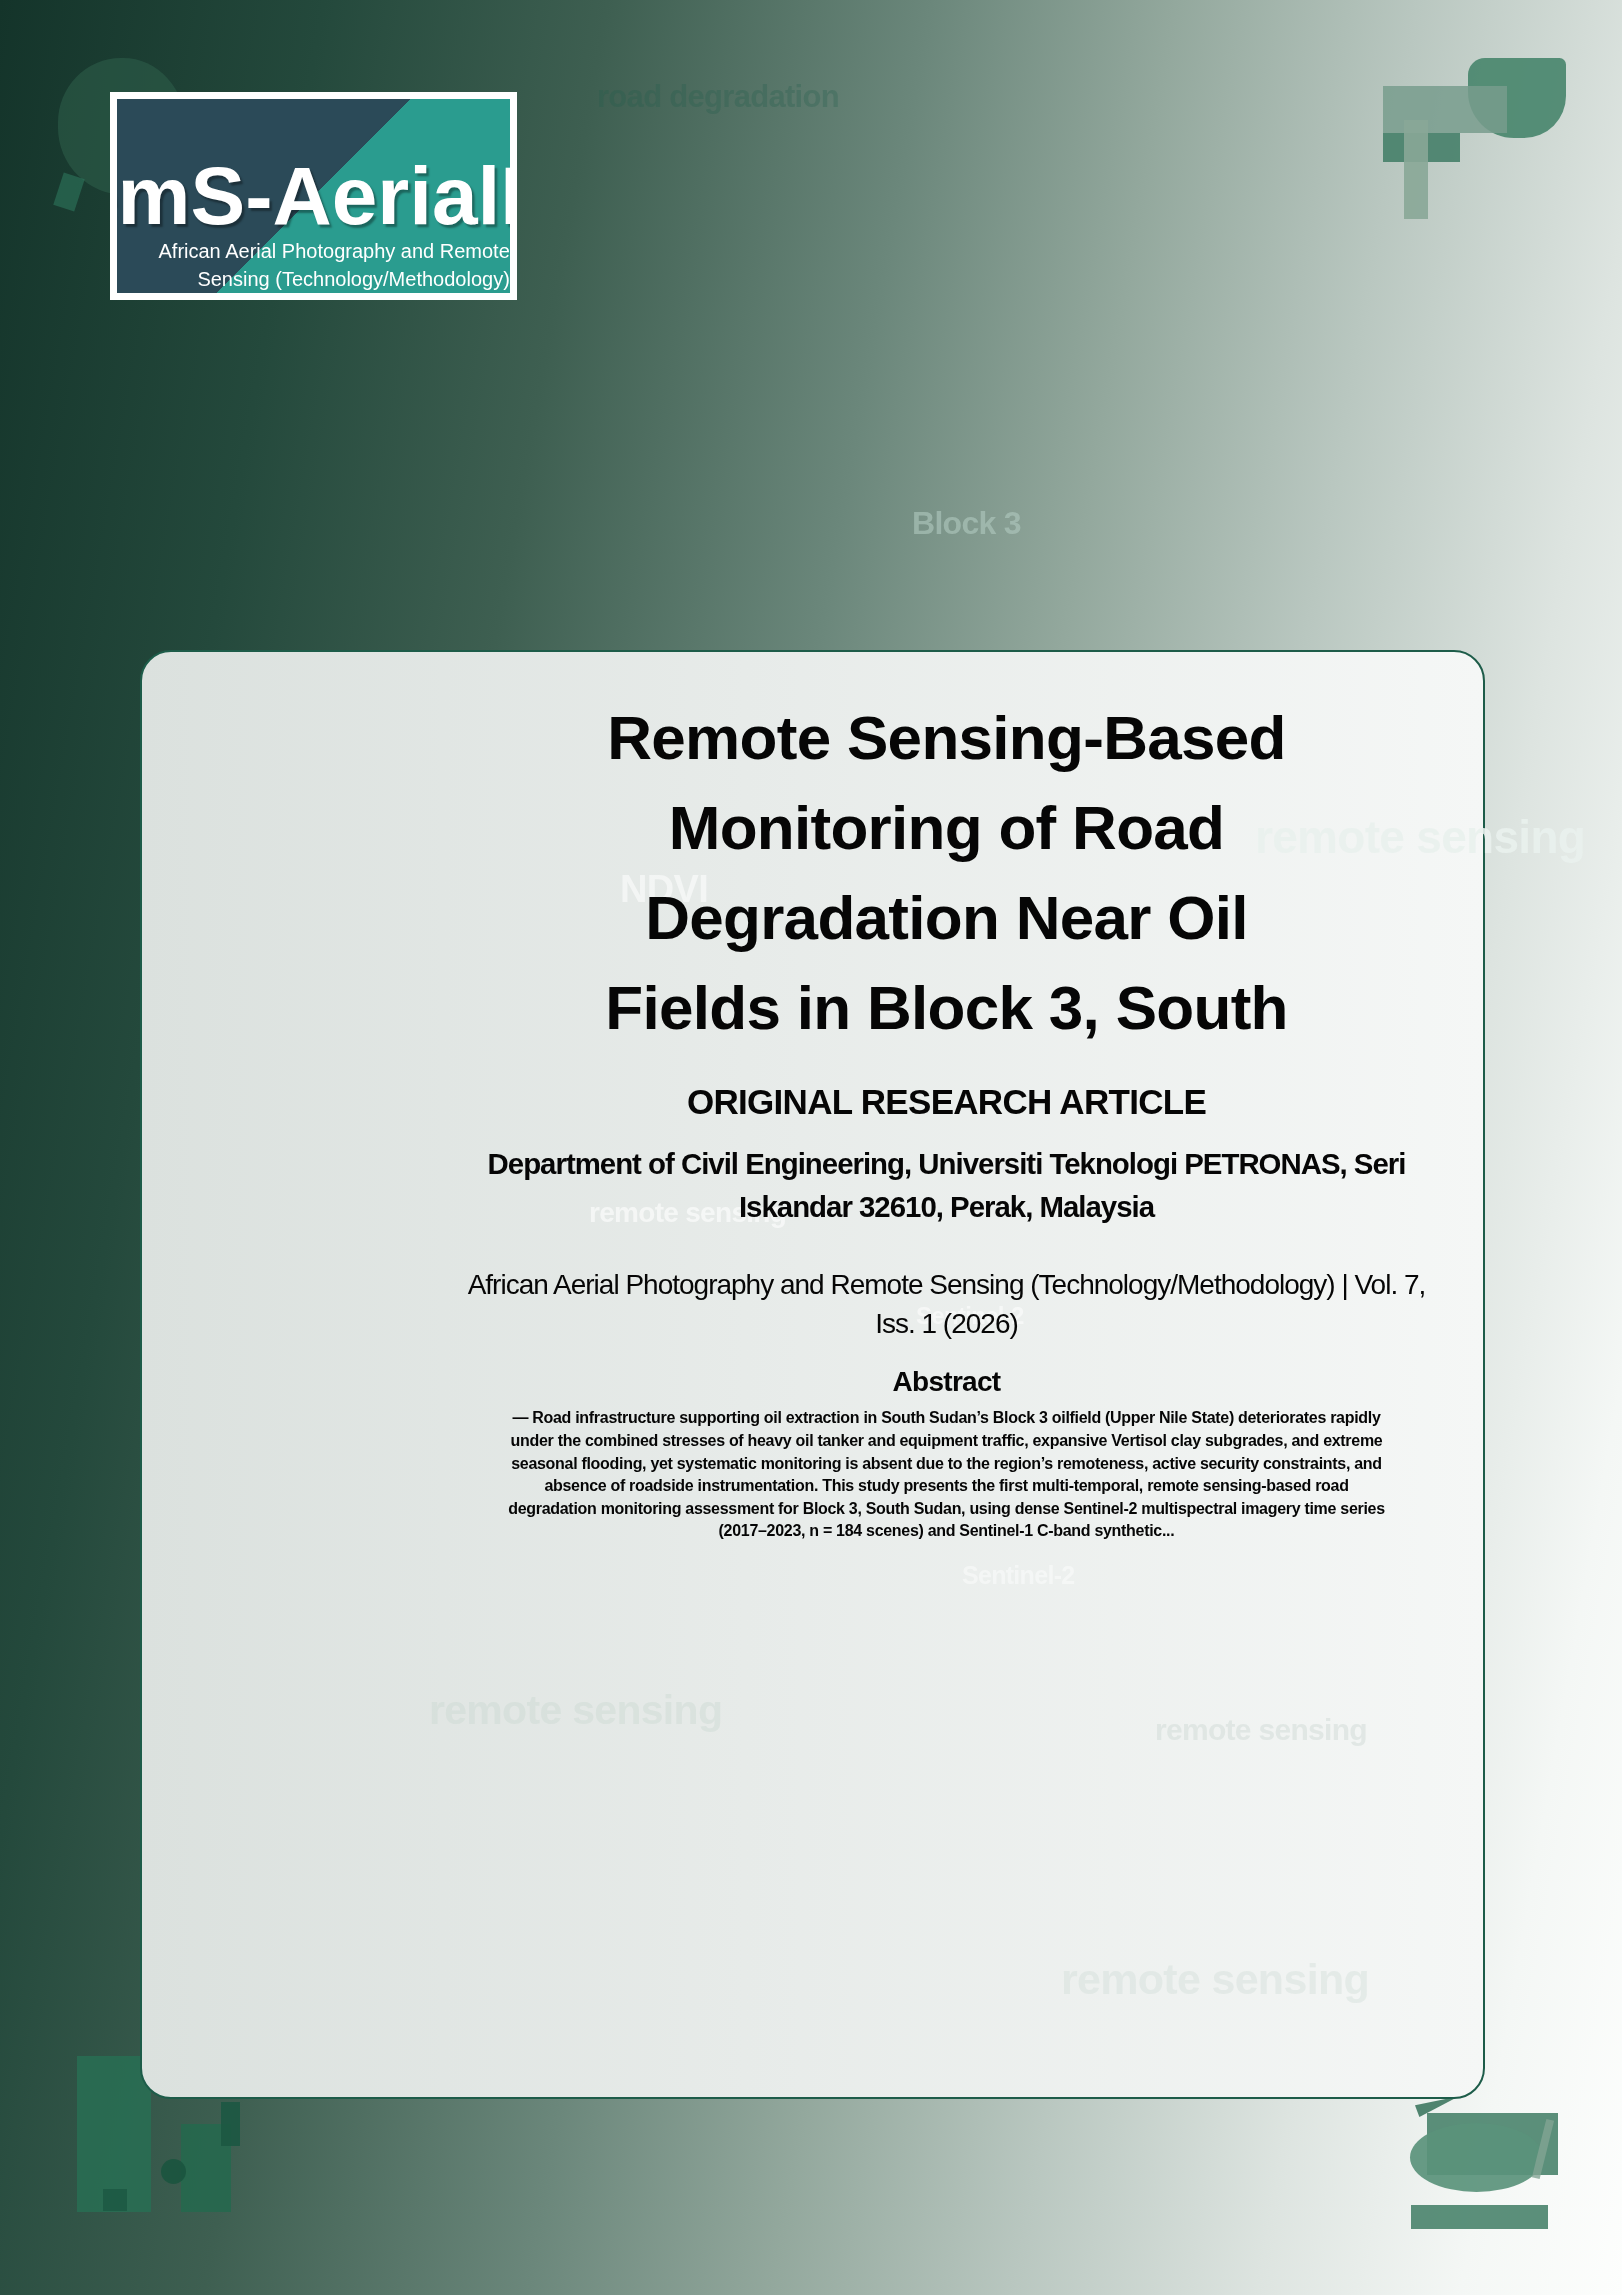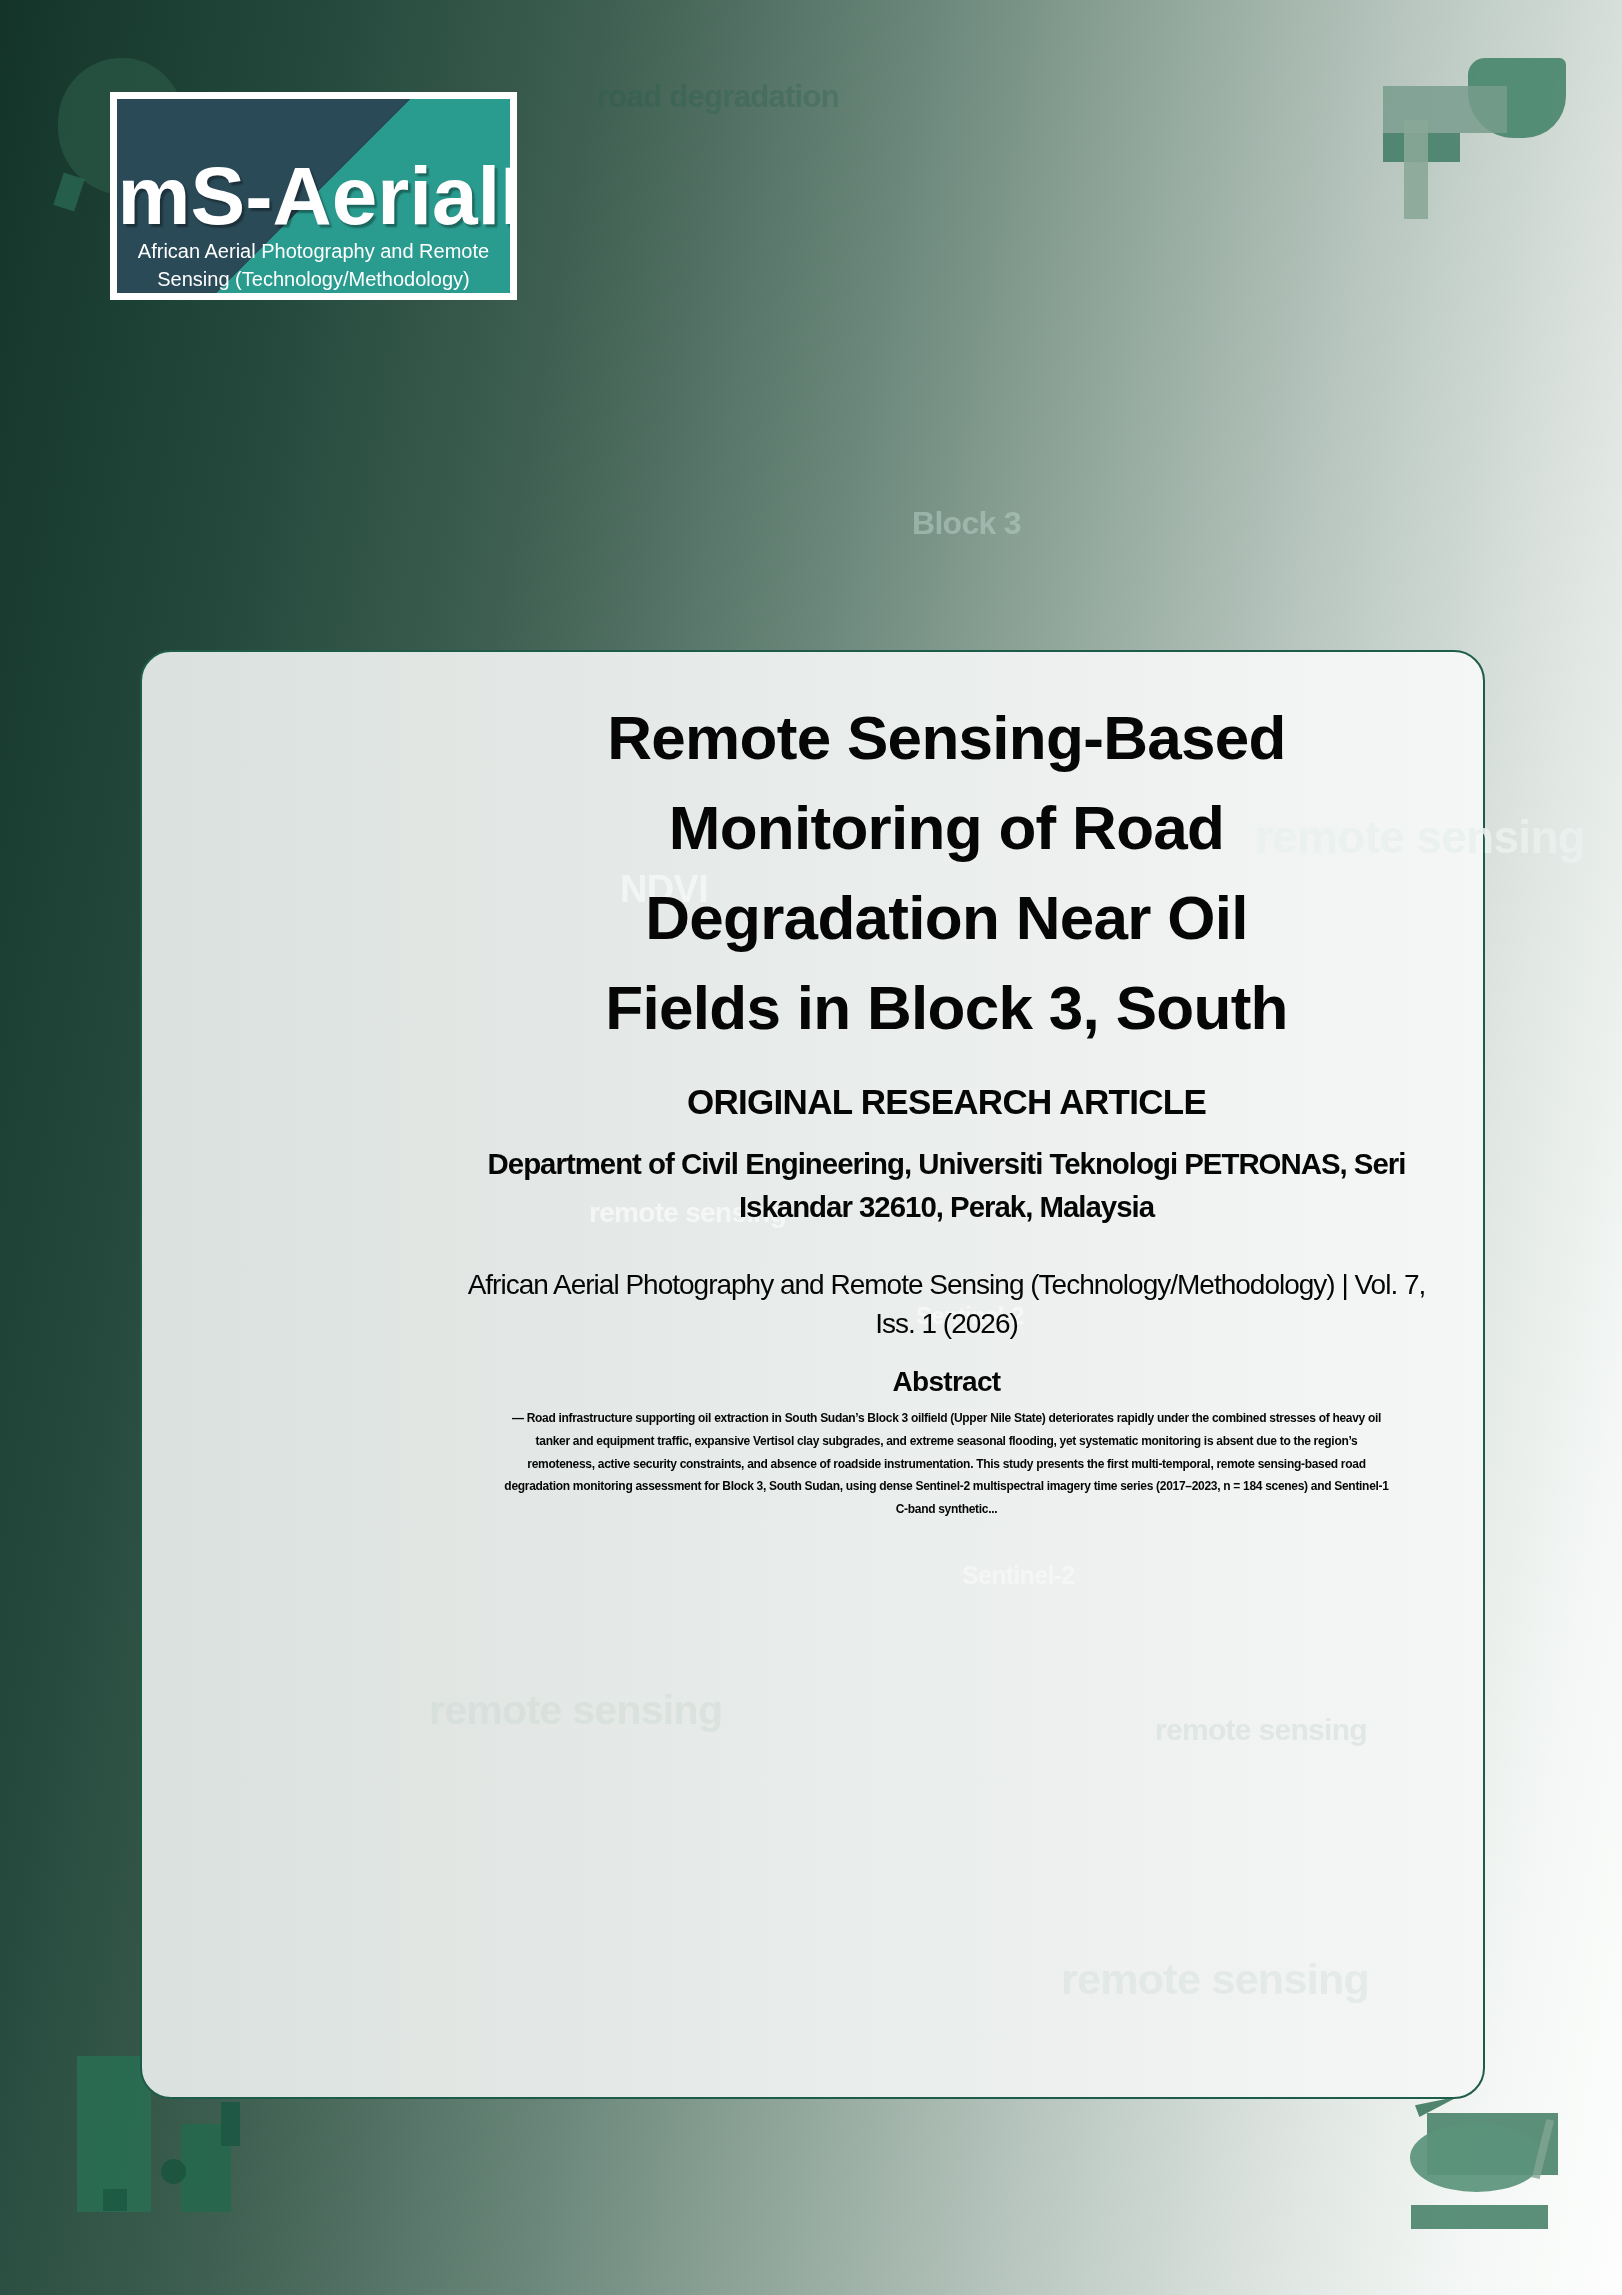--- a/index.html
+++ b/index.html
@@ -40,39 +40,39 @@
   .logo-inner{
     position:relative;width:100%;height:100%;overflow:hidden;
     background:linear-gradient(135deg,#2b4a58 0%,#2b4a58 50%,#2a9c8f 50%,#2a9c8f 100%);
   }
   .logo-title{
     position:absolute;left:50%;top:56px;transform:translateX(-50%);
     font-size:82px;font-weight:bold;color:#fff;white-space:nowrap;
     text-shadow:2.6px 2.6px 2px rgba(0,0,0,.35);line-height:1;
   }
   .logo-sub{
-    position:absolute;left:0;right:0;top:139px;text-align:center;
+    position:absolute;left:0;right:0;top:139px;text-align:right;
     color:#fff;font-size:20px;line-height:27.5px;font-weight:normal;
   }
 
   
   .card{
     position:absolute;left:140px;top:650px;width:1345px;height:1449px;
     box-sizing:border-box;border:2px solid #1d5c49;border-radius:31px;
     background:linear-gradient(to right,#dbe1de 0%,#e7ebe9 45%,#f5f7f6 100%);
     z-index:2;
   }
   .card-content{position:absolute;left:140px;top:650px;width:1613px;height:1449px;z-index:4;text-align:center;color:#060606;}
   .title{margin-top:43px;font-size:62px;line-height:90px;font-weight:bold;letter-spacing:-0.7px;}
   .title span{display:block;}
   .article-type{margin-top:29px;font-size:35px;font-weight:bold;letter-spacing:-0.7px;}
   .affiliation{margin:19.6px auto 0;width:942px;font-size:29.4px;line-height:43px;font-weight:bold;letter-spacing:-1px;}
   .journal-line{margin:37px auto 0;width:982px;font-size:28px;line-height:39px;font-weight:normal;letter-spacing:-1px;}
   .abstract-heading{margin-top:23.6px;font-size:28px;font-weight:bold;letter-spacing:-0.7px;}
-  .abstract-body{margin:9.2px auto 0;width:890px;font-size:12px;line-height:22.6px;font-weight:bold;letter-spacing:-0.3px;}
+  .abstract-body{margin:9.2px auto 0;width:890px;font-size:16px;line-height:22.6px;font-weight:bold;letter-spacing:-0.3px;}
 </style>
 </head>
 <body>
 
 <div class="layer" style="z-index:1;">
   <div class="decor tl-blob"></div>
   <div class="decor tl-sliver"></div>
   <div class="decor tr-blob"></div>
   <div class="decor tr-rect1"></div>
   <div class="decor tr-rect2"></div>

